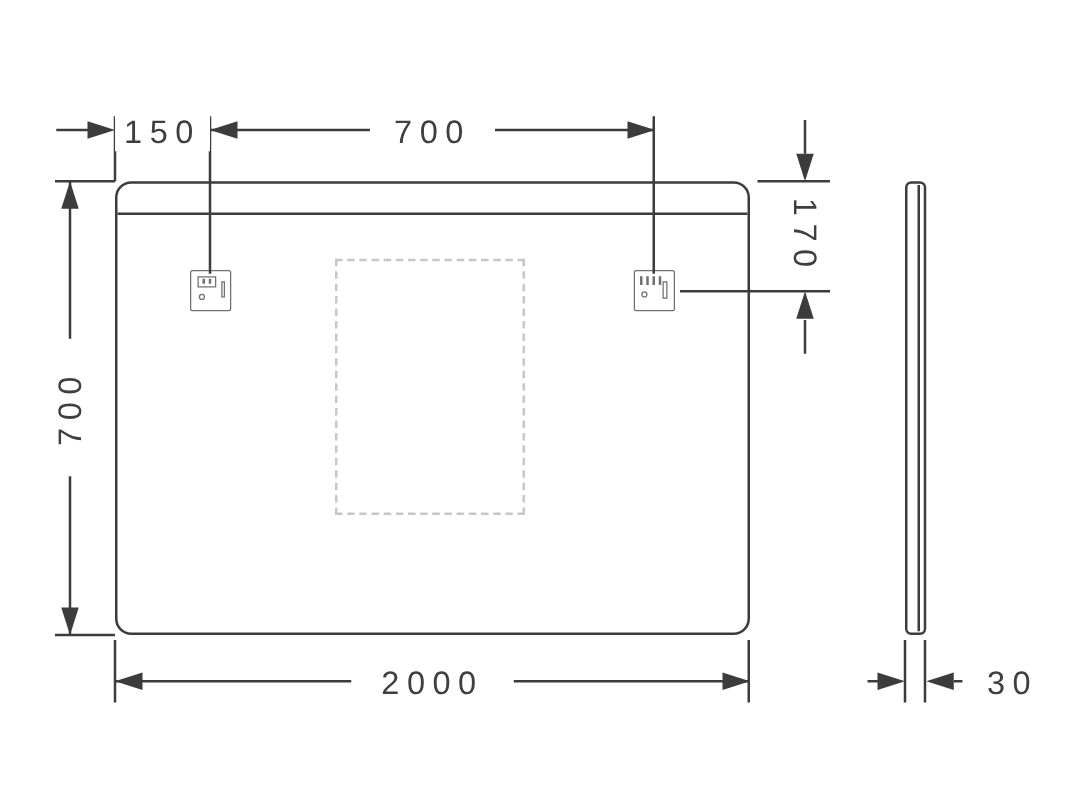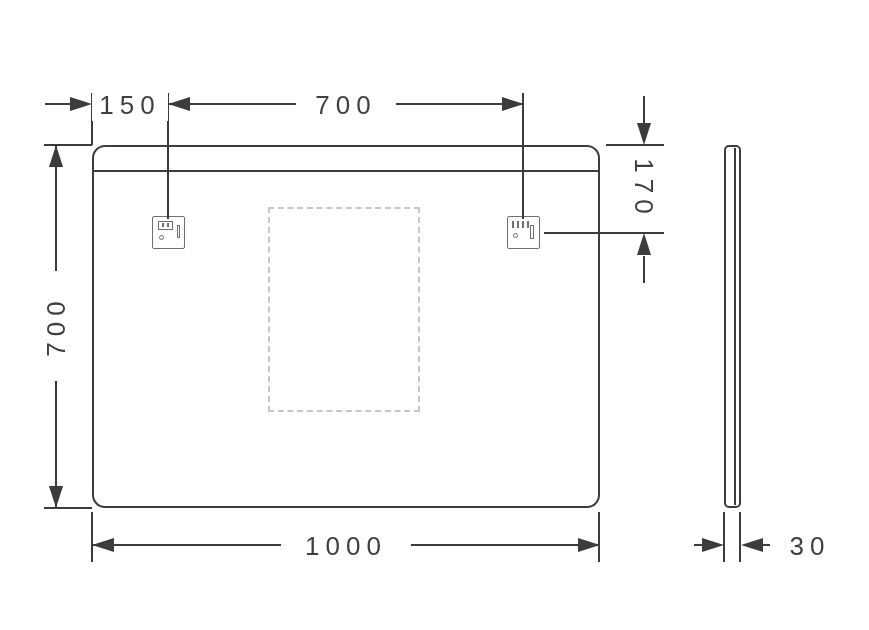--- a/index.html
+++ b/index.html
@@ -113,21 +113,21 @@
     <div class="arr arr-down" style="left:637px;top:123px;"></div>
     <div class="dim-label rot-cw" style="left:604px;top:173px;width:80px;">170</div>
     <div class="arr arr-up" style="left:637px;top:233px;"></div>
     <div class="ln" style="left:643px;top:256px;width:2px;height:27px;"></div>
   </div>
 
   <div>
     <div class="ln" style="left:92px;top:544px;width:508px;height:2px;"></div>
     <div class="arr arr-left" style="left:92px;top:538px;"></div>
     <div class="arr arr-right" style="left:578px;top:538px;"></div>
-    <div class="dim-label" style="left:281px;top:530px;width:130px;">1000</div>
+    <div class="dim-label" style="left:281px;top:530px;width:130px;">2000</div>
   </div>
 
   <div>
     <div class="ln" style="left:694px;top:544px;width:9px;height:2px;"></div>
     <div class="arr arr-right" style="left:702px;top:538px;"></div>
     <div class="arr arr-left" style="left:741px;top:538px;"></div>
     <div class="ln" style="left:763px;top:544px;width:11px;height:2px;"></div>
     <div class="dim-label" style="left:770px;top:530px;width:80px;">30</div>
   </div>
 

